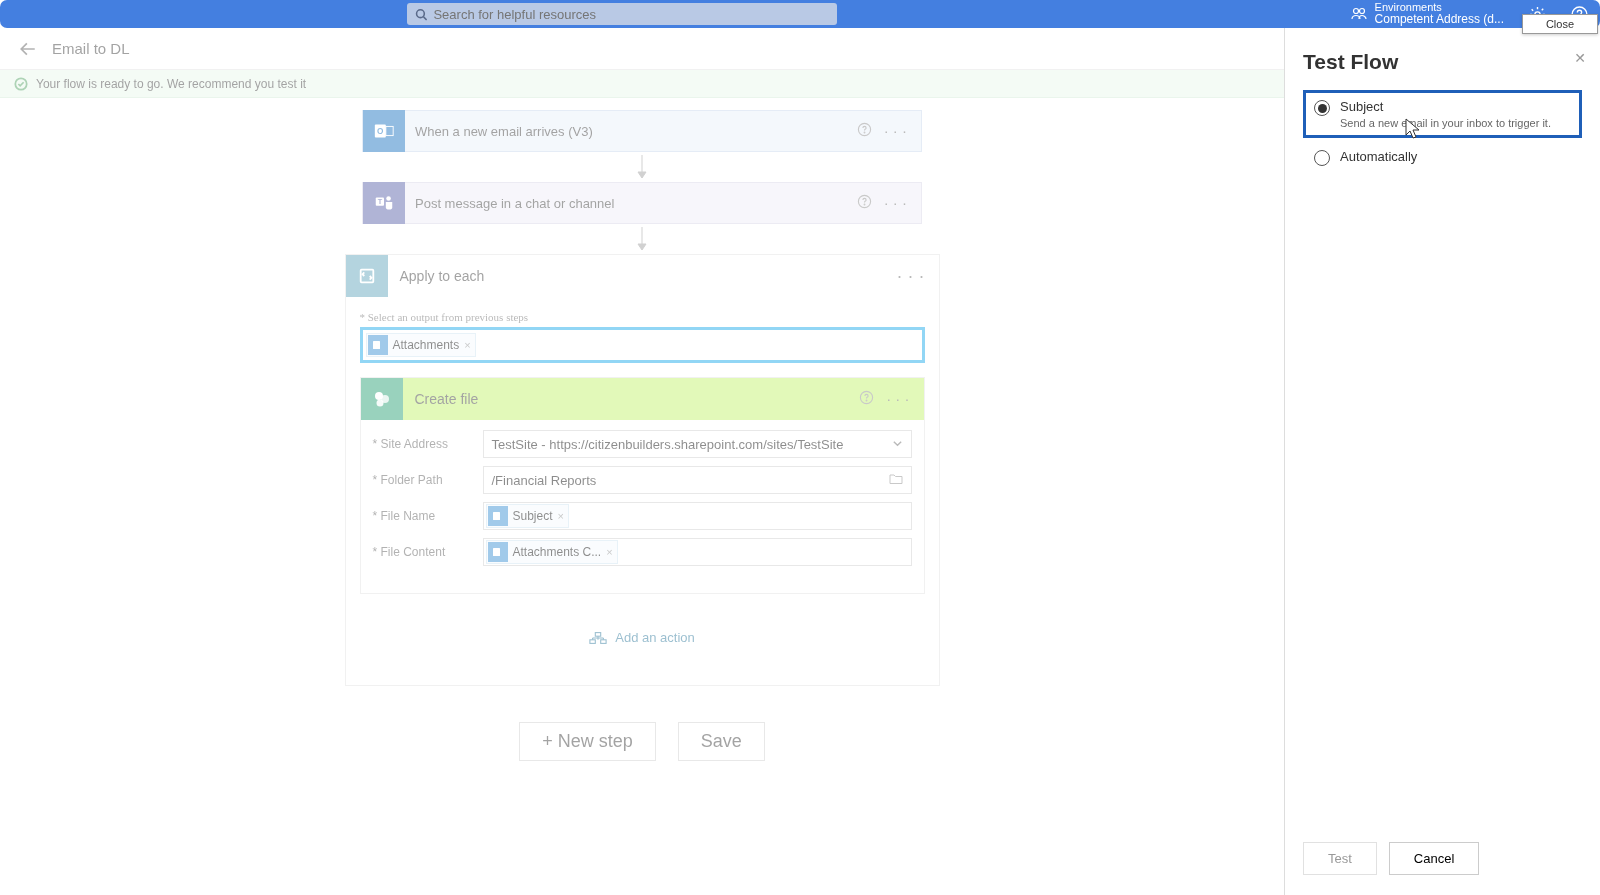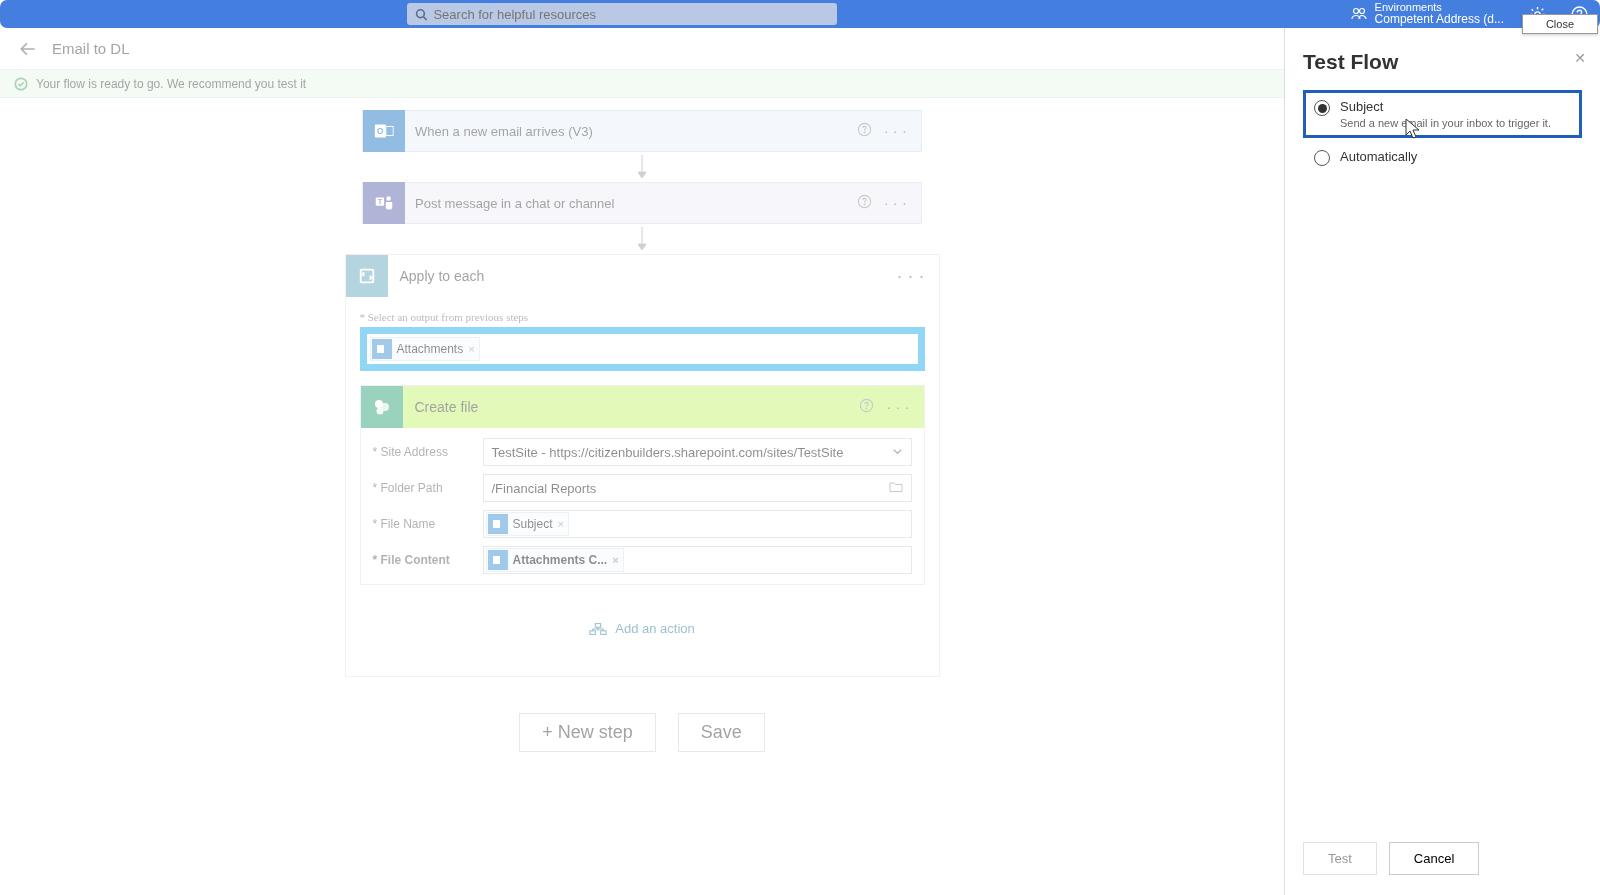--- a/index.html
+++ b/index.html
@@ -39,21 +39,21 @@
 .apply-container { width: 595px; border: 1px solid #e1e1e1; background: #fff; }
 .apply-header { height: 42px; display: flex; align-items: center; }
 .apply-icon { width: 42px; height: 42px; background: #5aa0b8; display: flex; align-items: center; justify-content: center; }
 .apply-icon svg { width: 18px; height: 18px; stroke: #fff; fill: none; stroke-width: 2; }
 .apply-title { font-size: 14px; color: #333; margin-left: 12px; flex: 1; }
 .apply-dots { padding-right: 14px; color: #666; font-size: 18px; cursor: pointer; }
 
 .apply-body { padding: 14px; }
 .field-label { font-size: 11px; color: #666; margin-bottom: 4px; font-family: Liberation Serif, serif; }
 .field-label::before { content: "* "; color: #666; }
-.token-input { border: 7px solid #0ea5e9; padding: 3px; display: flex; align-items: center; min-height: 28px; }
+.token-input { border: 3px solid #0ea5e9; padding: 3px; display: flex; align-items: center; min-height: 28px; }
 .token { display: inline-flex; align-items: center; background: #f3f9fd; border: 1px solid #cde3f0; padding: 1px 4px 1px 1px; font-size: 12px; }
 .token-icon { width: 20px; height: 20px; background: #2f8ad0; display: flex; align-items: center; justify-content: center; margin-right: 5px; }
 .token-x { color: #888; margin-left: 5px; font-size: 11px; cursor: pointer; }
 
 .create-card { margin-top: 14px; border: 1px solid #e1e1e1; }
 .create-header { height: 42px; display: flex; align-items: center; background: #bef264; }
 .create-icon { width: 42px; height: 42px; background: #1e9c6d; display: flex; align-items: center; justify-content: center; color: #fff; font-size: 11px; font-weight: bold; }
 .create-title { font-size: 14px; color: #333; margin-left: 12px; flex: 1; }
 .create-body { padding: 10px 12px; }
 .form-row { display: flex; align-items: center; margin-bottom: 8px; }
@@ -285,21 +285,21 @@
                       <svg width="12" height="12" viewBox="0 0 12 12" fill="#fff">
                         <rect x="1" y="2" width="7" height="8" rx="0.5"></rect>
                       </svg>
                     </div>
                   <span>Subject</span>
                   <span class="token-x">×</span>
                 </div>
               </div>
             </div>
           </div>
-          <div class="form-row" style="margin-bottom:0;font-weight:bold;">
+          <div class="form-row" style="margin-bottom:17px;">
             <div class="form-label">File Content</div>
             <div class="form-input-wrap">
               <div class="form-input" style="padding:2px;">
                 <div class="token">
                   <div class="token-icon">
                       <svg width="12" height="12" viewBox="0 0 12 12" fill="#fff">
                         <rect x="1" y="2" width="7" height="8" rx="0.5"></rect>
                       </svg>
                     </div>
                   <span>Attachments C...</span>

